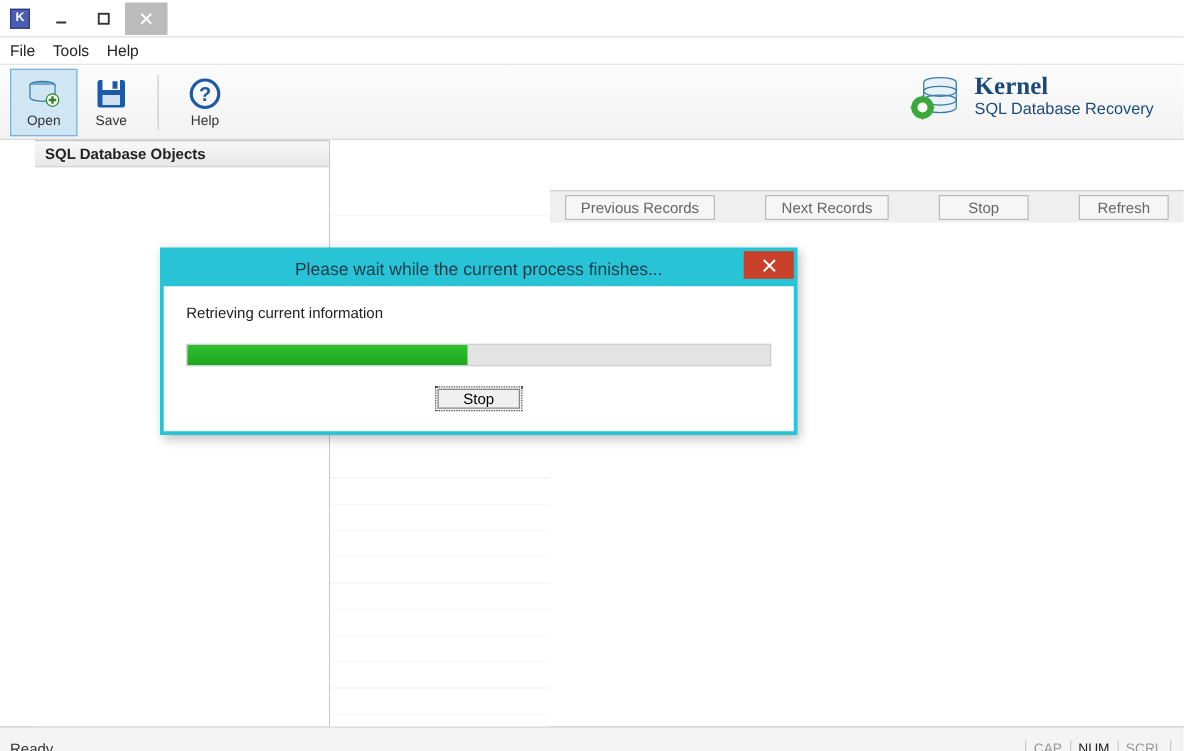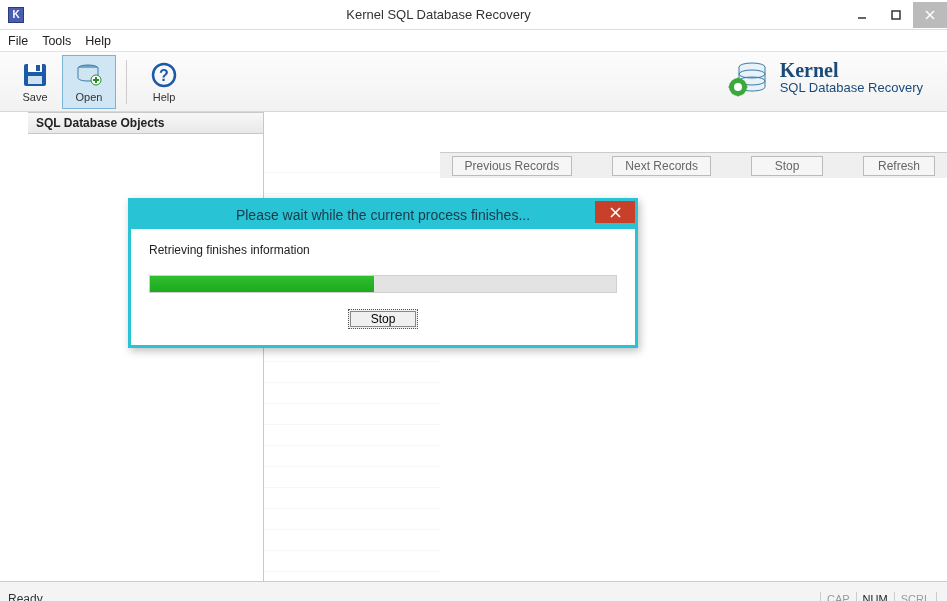--- a/index.html
+++ b/index.html
@@ -51,21 +51,20 @@
 .progress { height: 18px; background: #e3e3e3; border: 1px solid #d0d0d0; position: relative; margin-bottom: 16px; }
 .progress .fill { height: 100%; background: linear-gradient(#2fbf2f,#1ea81e); width: 48%; }
 .dialog-body .btnrow { text-align: center; }
 .dialog-body button { font-size: 12px; padding: 2px 22px; border: 1px dotted #555; outline: 1px solid #888; outline-offset: -3px; background: #f0f0f0; }
 </style>
 </head>
 <body>
 
 <div class="titlebar">
   <div class="app-icon">K</div>
-  <div class="title">Kernel SQL Database Recovery</div>
   <div class="controls">
     <div class="ctrl">
         <svg viewBox="0 0 12 12">
           <line x1="2" y1="9" x2="10" y2="9" stroke="#333" stroke-width="1.5"></line>
         </svg>
       </div>
     <div class="ctrl">
         <svg viewBox="0 0 12 12">
           <rect x="2" y="2" width="8" height="8" fill="none" stroke="#333" stroke-width="1.5"></rect>
         </svg>
@@ -79,42 +78,42 @@
   </div>
 </div>
 
 <div class="menubar">
   <span>File</span>
   <span>Tools</span>
   <span>Help</span>
 </div>
 
 <div class="toolbar">
-  <div class="tb-btn">
-    <div class="ico">
-      <svg width="28" height="26" viewBox="0 0 28 26">
-          <rect x="3" y="2" width="22" height="22" rx="2" fill="#1a5aa8"></rect>
-          <rect x="7" y="2" width="14" height="8" fill="#fff"></rect>
-          <rect x="7" y="14" width="14" height="8" fill="#cfe0f0"></rect>
-          <rect x="15" y="3" width="4" height="6" fill="#1a5aa8"></rect>
-        </svg>
-    </div>
-    <span>Save</span>
-  </div>
   <div class="tb-btn active">
     <div class="ico">
       <svg width="30" height="26" viewBox="0 0 30 26">
           <ellipse cx="14" cy="6" rx="10" ry="3" fill="#6fa8cc" stroke="#3a7ca8"></ellipse>
           <path d="M4 6v10c0 1.7 4.5 3 10 3s10-1.3 10-3V6" fill="#cfe6f2" stroke="#3a7ca8"></path>
           <circle cx="22" cy="18" r="5" fill="#fff" stroke="#2a8a2a"></circle>
           <line x1="22" y1="15" x2="22" y2="21" stroke="#2a8a2a" stroke-width="2"></line>
           <line x1="19" y1="18" x2="25" y2="18" stroke="#2a8a2a" stroke-width="2"></line>
         </svg>
     </div>
     <span>Open</span>
+  </div>
+  <div class="tb-btn">
+    <div class="ico">
+      <svg width="28" height="26" viewBox="0 0 28 26">
+          <rect x="3" y="2" width="22" height="22" rx="2" fill="#1a5aa8"></rect>
+          <rect x="7" y="2" width="14" height="8" fill="#fff"></rect>
+          <rect x="7" y="14" width="14" height="8" fill="#cfe0f0"></rect>
+          <rect x="15" y="3" width="4" height="6" fill="#1a5aa8"></rect>
+        </svg>
+    </div>
+    <span>Save</span>
   </div>
   <div class="tb-sep"></div>
   <div class="tb-btn">
     <div class="ico">
       <svg width="28" height="28" viewBox="0 0 28 28">
           <circle cx="14" cy="14" r="11" fill="none" stroke="#1a5aa8" stroke-width="2.5"></circle>
           <text x="14" y="20" text-anchor="middle" font-size="16" font-weight="bold" fill="#1a5aa8">?</text>
         </svg>
     </div>
     <span>Help</span>
@@ -171,21 +170,21 @@
   <div class="dialog-title">
     <span>Please wait while the current process finishes...</span>
     <div class="dialog-close">
       <svg width="11" height="11" viewBox="0 0 11 11">
           <line x1="1" y1="1" x2="10" y2="10" stroke="#fff" stroke-width="1.6"></line>
           <line x1="10" y1="1" x2="1" y2="10" stroke="#fff" stroke-width="1.6"></line>
         </svg>
     </div>
   </div>
   <div class="dialog-body">
-    <div class="msg">Retrieving finishes information</div>
+    <div class="msg">Retrieving current information</div>
     <div class="progress">
       <div class="fill" style="width:48%"></div>
     </div>
     <div class="btnrow">
       <button>Stop</button>
     </div>
   </div>
 </div>
 
 </body></html>

